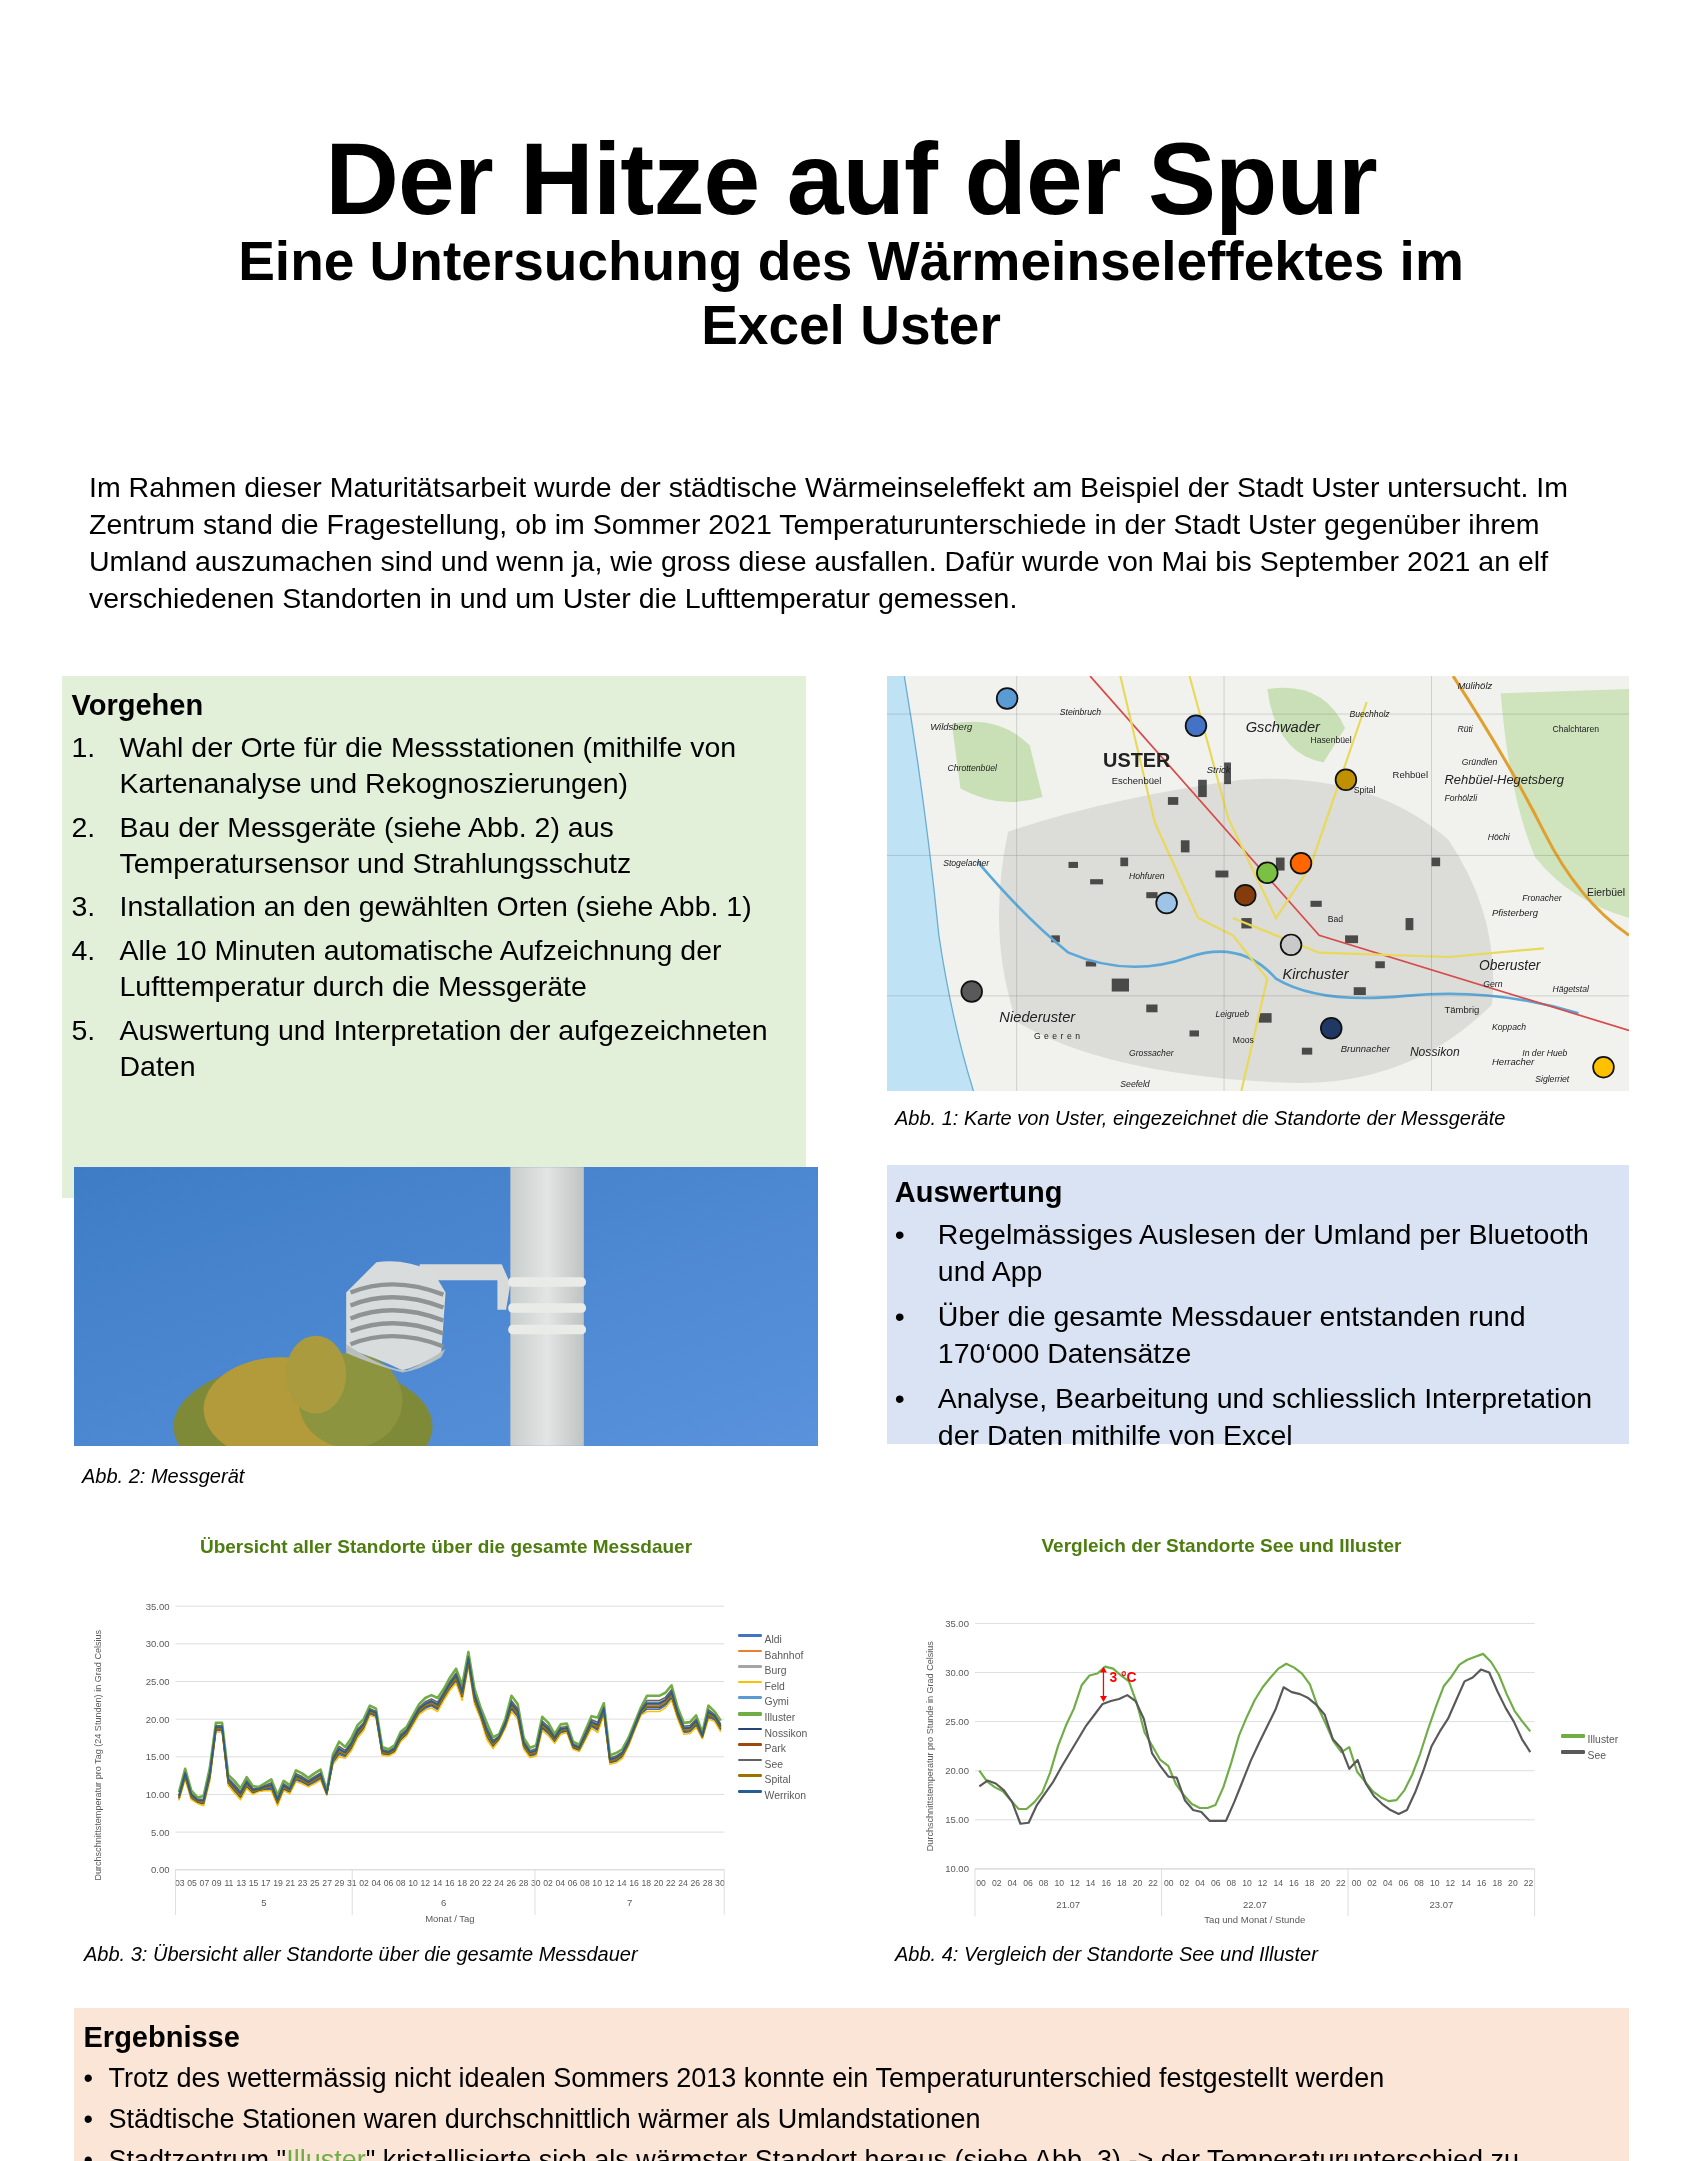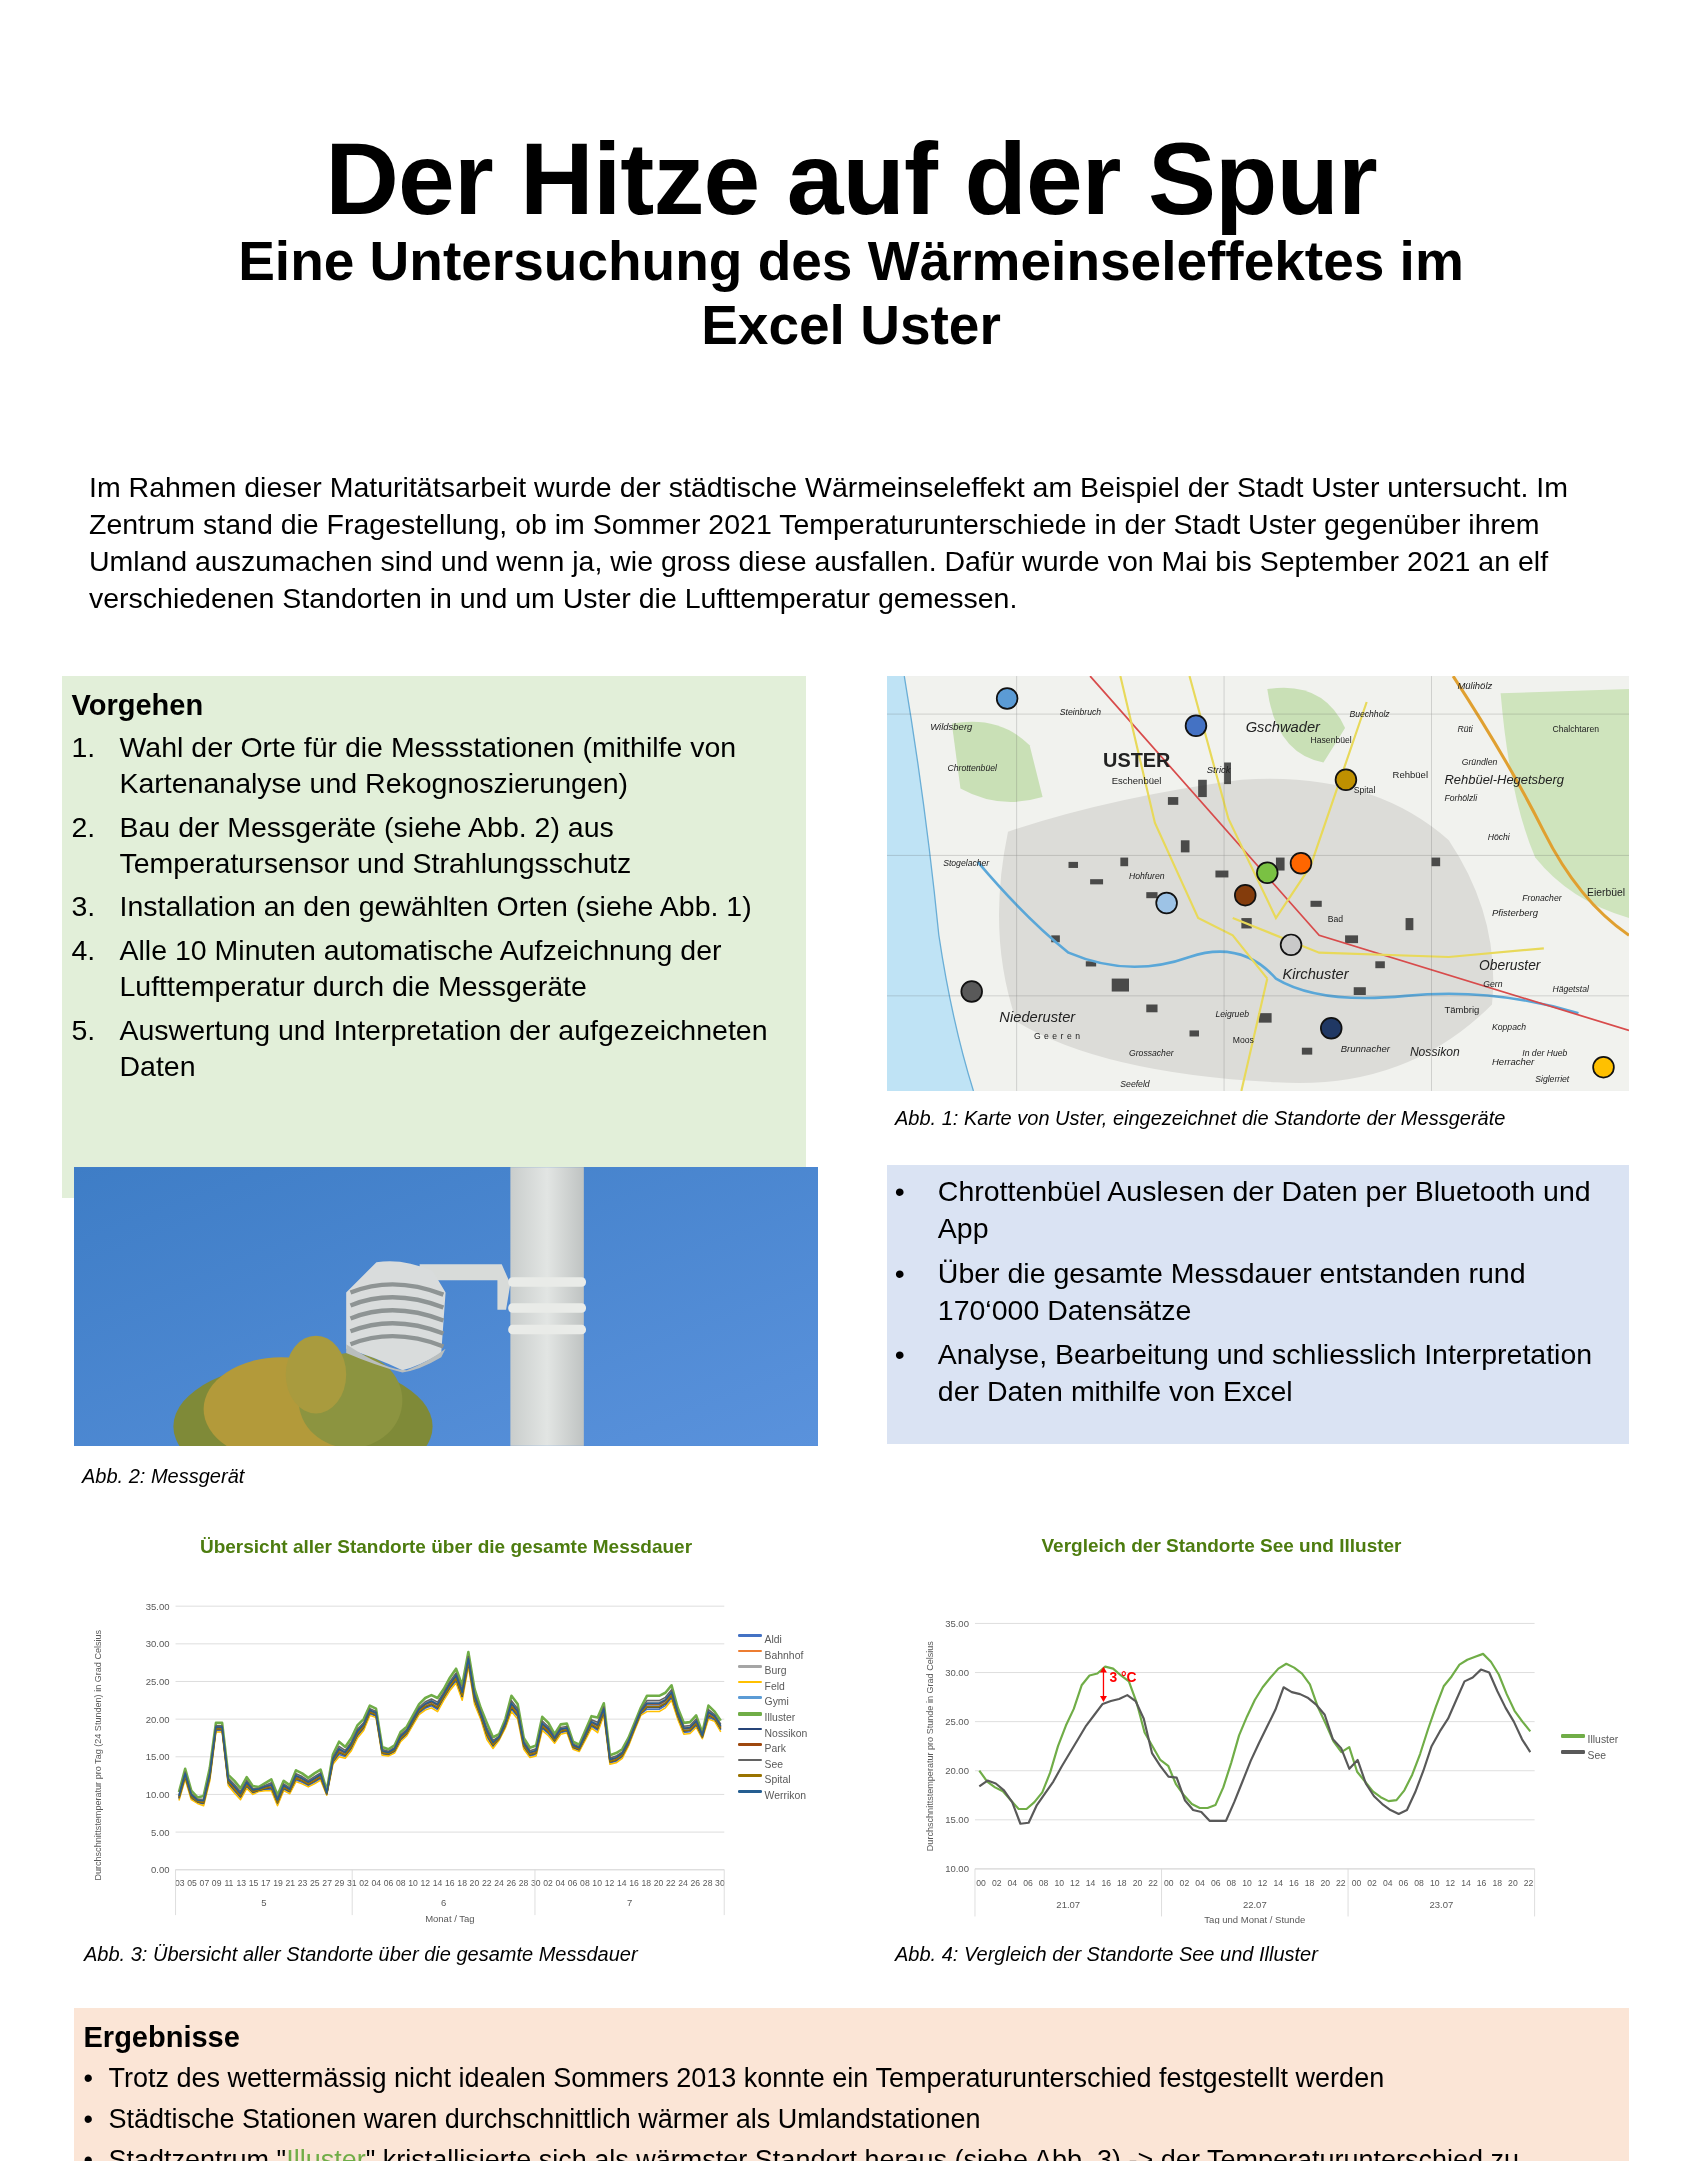--- a/index.html
+++ b/index.html
@@ -242,24 +242,25 @@
         <path d="M640 380 Q740 340 855 385"></path>
         <path d="M640 410 Q740 370 855 415"></path>
       </g>
       <path d="M630 410 Q720 470 770 470 Q820 450 860 420 L850 440 Q800 470 760 475 Q700 460 630 430 Z" fill="#b9bebe"></path>
     </g>
   </svg>
 </div>
 <div class="caption" style="left:82px; top:1465px;">Abb. 2: Messgerät</div>
 
 <div class="box box-blue">
+  <h3>Auswertung</h3>
   <ul class="bul">
     <li>
         <span class="dot">•</span>
-        <span>Chrottenbüel Auslesen der Daten per Bluetooth und App</span>
+        <span>Regelmässiges Auslesen der Umland per Bluetooth und App</span>
       </li>
     <li>
         <span class="dot">•</span>
         <span>Über die gesamte Messdauer entstanden rund 170‘000 Datensätze</span>
       </li>
     <li>
         <span class="dot">•</span>
         <span>Analyse, Bearbeitung und schliesslich Interpretation der Daten mithilfe von Excel</span>
       </li>
   </ul>

